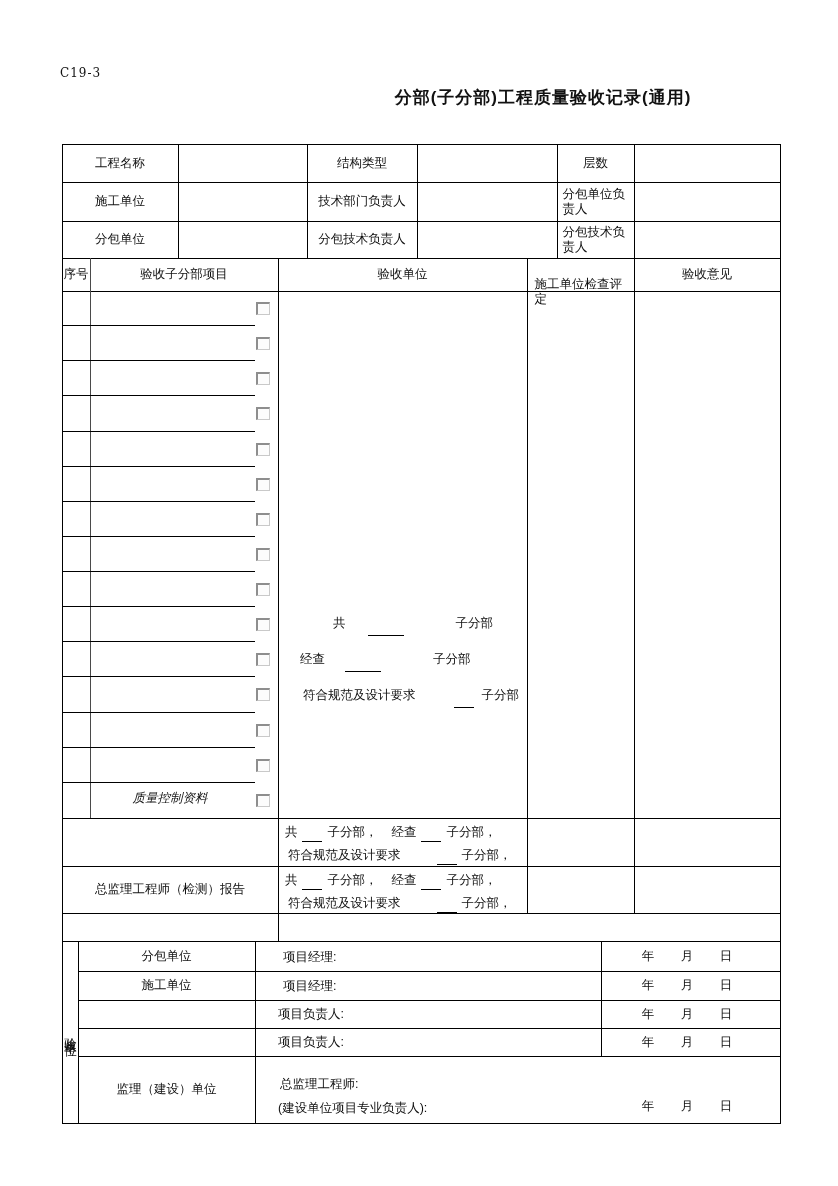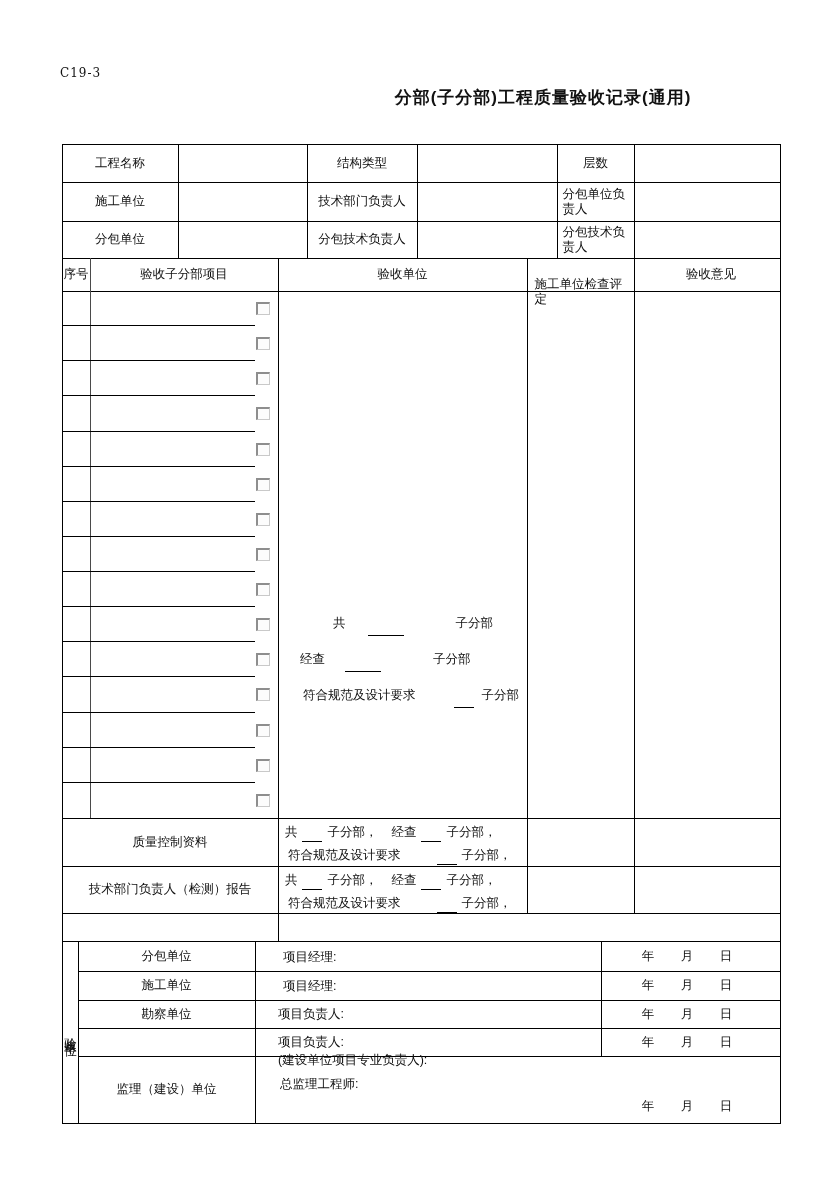--- a/index.html
+++ b/index.html
@@ -92,21 +92,21 @@
       <span class="wrapnarrow">分包技术负责人</span>
     </div>
   <div class="cell" style="left:634px;top:221px;width:146px;height:37px;"></div>
 
   <div class="cell" style="left:62px;top:258px;width:28px;height:33px;">序号</div>
   <div class="cell" style="left:90px;top:258px;width:188px;height:33px;">验收子分部项目</div>
   <div class="cell" style="left:278px;top:258px;width:249px;height:33px;">验收单位</div>
   <div class="cell" style="left:527px;top:258px;width:107px;height:33px;">
       <span class="wrapcheck">施工单位检查评定</span>
     </div>
-  <div class="cell" style="left:606px;top:258px;width:146px;height:33px;padding-left:32px;">验收意见</div>
+  <div class="cell" style="left:634px;top:258px;width:146px;height:33px;">验收意见</div>
 
   <div class="fillrows">
     <div class="fill-row">
         <span class="fill-line"></span>
         <span class="cb"></span>
       </div>
     <div class="fill-row">
         <span class="fill-line"></span>
         <span class="cb"></span>
       </div>
@@ -169,53 +169,52 @@
   <div class="rl" style="left:300px;top:651px;">
     <span>经查</span><span class="blank b36" style="margin-left:20px;"></span><span style="margin-left:52px;">子分部</span>
   </div>
   <div class="rl" style="left:303px;top:687px;">
     <span>符合规范及设计要求</span><span class="blank b20" style="margin-left:38px;"></span><span style="margin-left:8px;">子分部</span>
   </div>
 
   <div class="cell" style="left:527px;top:291px;width:107px;height:527px;"></div>
   <div class="cell" style="left:634px;top:291px;width:146px;height:527px;"></div>
 
-  <div class="cell" style="left:62px;top:818px;width:216px;height:48px;">质量控制资料</div>
+  <div class="cell" style="left:62px;top:774px;width:216px;height:48px;font-style:italic;">质量控制资料</div>
   <div class="rl" style="left:285px;top:824px;">
     <span>共</span><span class="blank b20" style="margin-left:4px;top:6px;"></span><span style="margin-left:6px;">子分部，</span><span style="margin-left:14px;">经查</span><span class="blank b20" style="margin-left:4px;top:6px;"></span><span style="margin-left:6px;">子分部，</span>
   </div>
   <div class="rl" style="left:288px;top:847px;">
     <span>符合规范及设计要求</span><span class="blank b20" style="margin-left:36px;top:6px;"></span><span style="margin-left:5px;">子分部，</span>
   </div>
 
-  <div class="cell" style="left:62px;top:866px;width:216px;height:47px;">技术部门负责人（检测）报告</div>
+  <div class="cell" style="left:62px;top:866px;width:216px;height:47px;">总监理工程师（检测）报告</div>
   <div class="rl" style="left:285px;top:872px;">
     <span>共</span><span class="blank b20" style="margin-left:4px;top:6px;"></span><span style="margin-left:6px;">子分部，</span><span style="margin-left:14px;">经查</span><span class="blank b20" style="margin-left:4px;top:6px;"></span><span style="margin-left:6px;">子分部，</span>
   </div>
   <div class="rl" style="left:288px;top:895px;">
     <span>符合规范及设计要求</span><span class="blank b20" style="margin-left:36px;top:6px;"></span><span style="margin-left:5px;">子分部，</span>
   </div>
 
   <div class="cell" style="left:278px;top:913px;width:502px;height:28px;"></div>
 
   <div class="vside">验收单位</div>
 
   <div class="cell" style="left:78px;top:941px;width:177px;height:30px;">分包单位</div>
   <div class="rl" style="left:283px;top:949px;">项目经理:</div>
   <div class="cell datecell" style="left:601px;top:941px;width:179px;height:30px;">年　月　日</div>
 
   <div class="cell" style="left:78px;top:971px;width:177px;height:29px;">施工单位</div>
   <div class="rl" style="left:283px;top:978px;">项目经理:</div>
   <div class="cell datecell" style="left:601px;top:971px;width:179px;height:29px;">年　月　日</div>
 
-  <div class="cell" style="left:78px;top:1000px;width:177px;height:28px;">勘察单位</div>
   <div class="rl" style="left:278px;top:1006px;">项目负责人:</div>
   <div class="cell datecell" style="left:601px;top:1000px;width:179px;height:28px;">年　月　日</div>
 
   <div class="rl" style="left:278px;top:1034px;">项目负责人:</div>
   <div class="cell datecell" style="left:601px;top:1028px;width:179px;height:28px;">年　月　日</div>
 
   <div class="cell" style="left:78px;top:1056px;width:177px;height:67px;">监理（建设）单位</div>
   <div class="rl" style="left:280px;top:1076px;">总监理工程师:</div>
-  <div class="rl" style="left:278px;top:1052px;">(建设单位项目专业负责人):</div>
+  <div class="rl" style="left:278px;top:1100px;">(建设单位项目专业负责人):</div>
   <div class="cell datecell" style="left:601px;top:1096px;width:179px;height:20px;">年　月　日</div>
 
 </div>
 
 </body></html>

